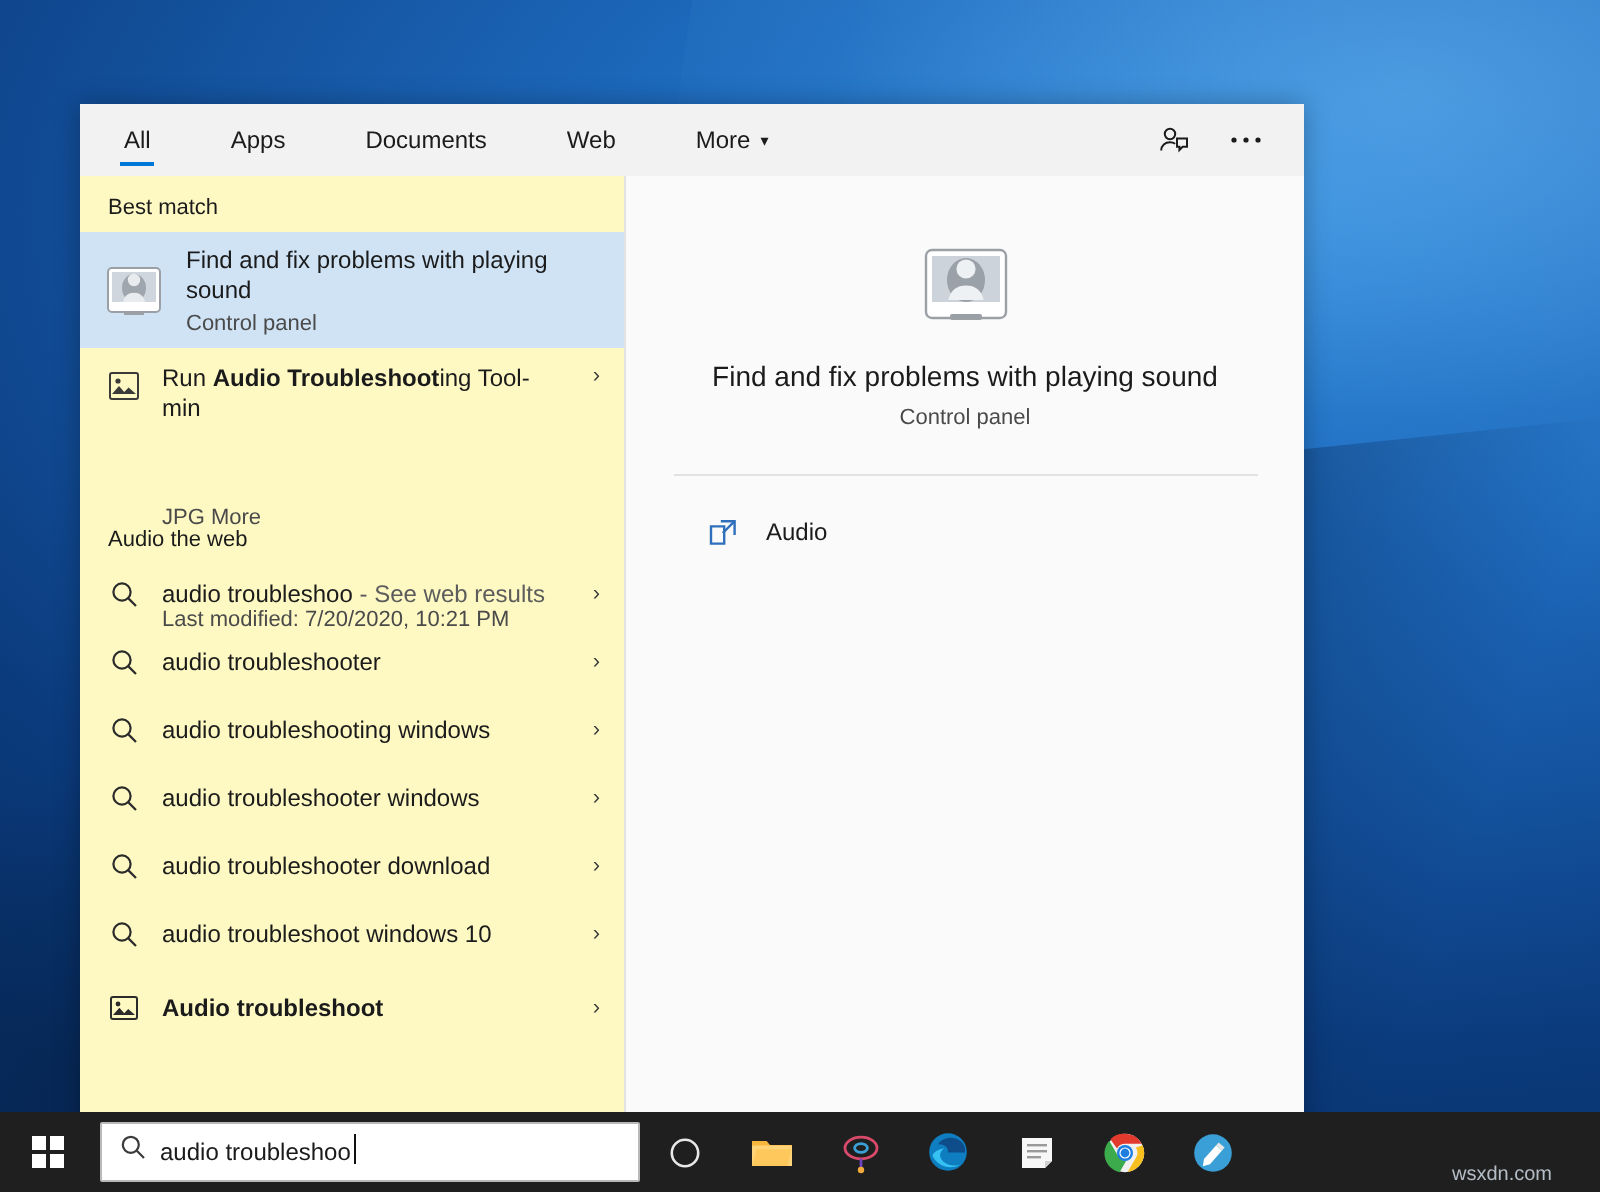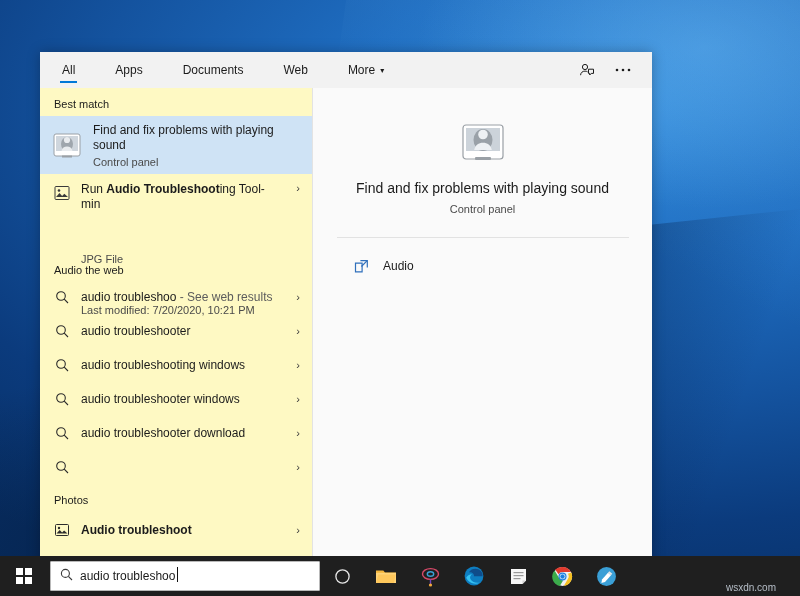--- a/index.html
+++ b/index.html
@@ -190,21 +190,21 @@
       <div class="row file-row">
         <div class="ico">
           <svg width="18" height="18" viewBox="0 0 18 18">
             <rect x="2" y="2.5" width="14" height="13" rx="1" fill="none" stroke="#3a3a3a" stroke-width="1"></rect>
             <circle cx="6" cy="6.5" r="1.3" fill="#3a3a3a"></circle>
             <path d="M3 13l3.5-4 2.6 3 2.2-2.3L15 13z" fill="#3a3a3a"></path>
           </svg>
         </div>
         <div class="file-main">
           <div class="file-title"><span>Run </span><b>Audio Troubleshoot</b><span>ing Tool-min</span></div>
-          <div class="file-meta">JPG File</div>
+          <div class="file-meta">JPG More</div>
           <div class="file-meta2">Last modified: 7/20/2020, 10:21 PM</div>
         </div>
         <div class="chev">›</div>
       </div>
 
       <div class="section-h">Audio the web</div>
 
       <div class="row">
         <div class="ico">
           <svg width="14" height="14" viewBox="0 0 14 14">
@@ -260,24 +260,24 @@
         <div class="chev">›</div>
       </div>
 
       <div class="row">
         <div class="ico">
           <svg width="14" height="14" viewBox="0 0 14 14">
               <circle cx="6" cy="6" r="4.3" fill="none" stroke="#2b2b2b" stroke-width="1.1"></circle>
               <line x1="9.2" y1="9.2" x2="13" y2="13" stroke="#2b2b2b" stroke-width="1.1"></line>
             </svg>
         </div>
-        <div class="chev">›</div>
-      </div>
-
-      <div class="section-h">Photos</div>
+        <div class="lbl">audio troubleshoot windows 10</div>
+        <div class="chev">›</div>
+      </div>
+
 
       <div class="row ph-row">
         <div class="ico">
           <svg width="16" height="16" viewBox="0 0 16 16">
             <rect x="1.5" y="2.5" width="13" height="11" rx="1" fill="none" stroke="#2b2b2b" stroke-width="1"></rect>
             <circle cx="5" cy="6" r="1.2" fill="#2b2b2b"></circle>
             <path d="M2.5 11.5l3.2-3.6 2.4 2.7 2-2.1 3.4 3z" fill="#2b2b2b"></path>
           </svg>
         </div>
         <div class="lbl">Audio troubleshoot</div>

